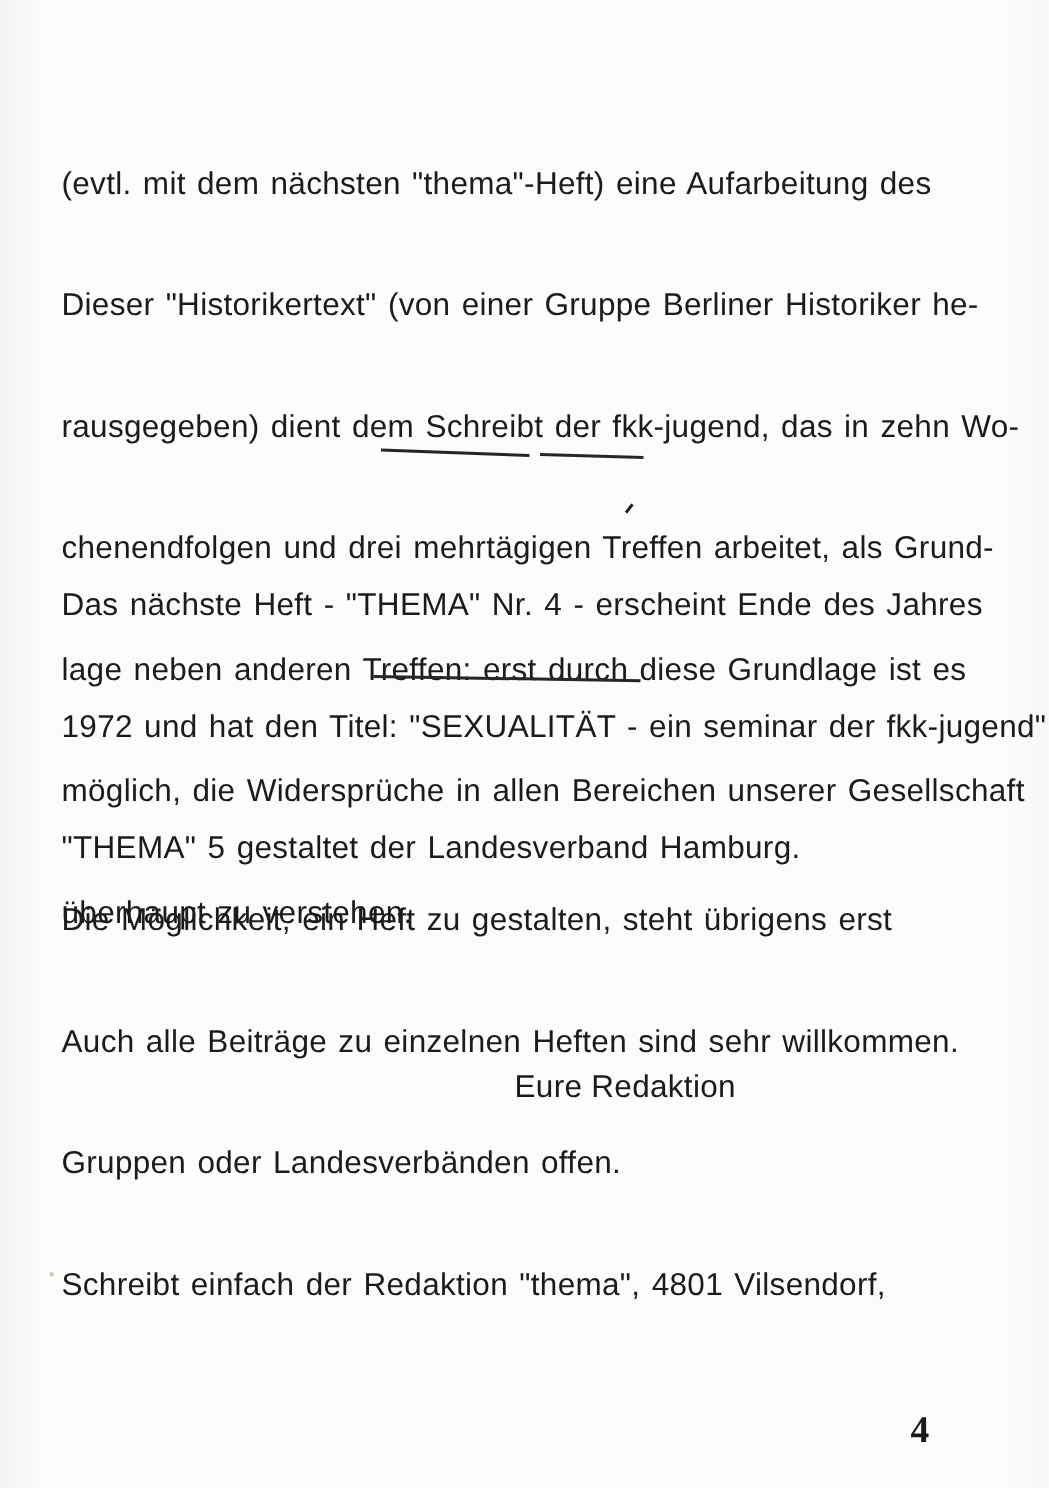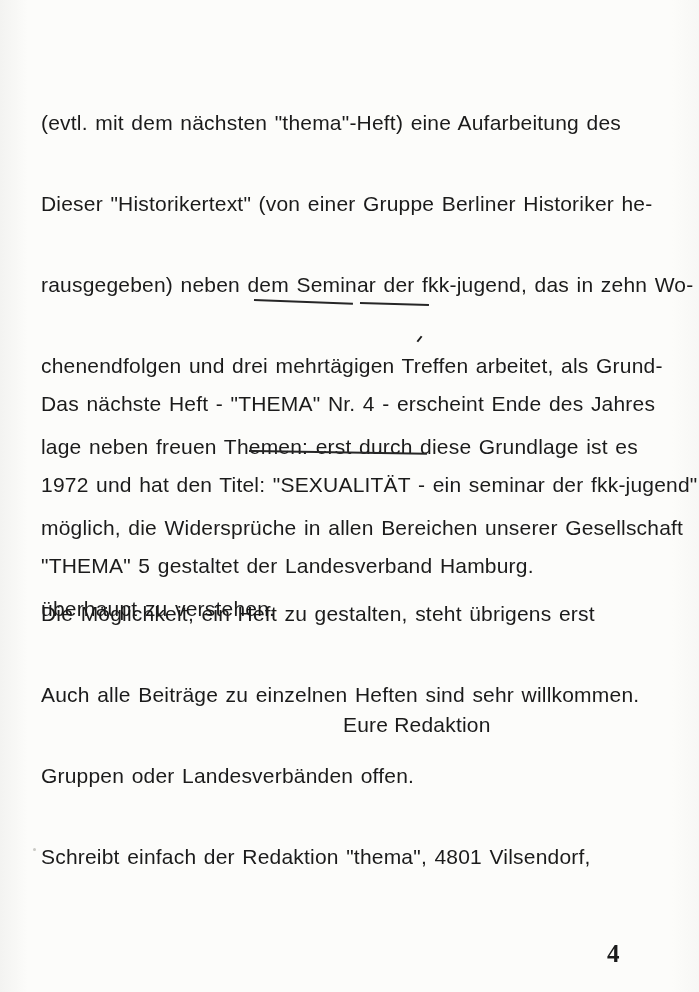--- a/index.html
+++ b/index.html
@@ -76,23 +76,23 @@
   }
 </style>
 </head>
 <body>
 
 <div class="page">
 
   <div class="para" id="para1">
     <div class="line">(evtl. mit dem nächsten "thema"-Heft) eine Aufarbeitung des</div>
     <div class="line">Dieser "Historikertext" (von einer Gruppe Berliner Historiker he-</div>
-    <div class="line">rausgegeben) neben dem Seminar der fkk-jugend, das in zehn Wo-</div>
+    <div class="line">rausgegeben) dient dem Schreibt der fkk-jugend, das in zehn Wo-</div>
     <div class="line">chenendfolgen und drei mehrtägigen Treffen arbeitet, als Grund-</div>
-    <div class="line">lage neben freuen Themen: erst durch diese Grundlage ist es</div>
+    <div class="line">lage neben anderen Treffen: erst durch diese Grundlage ist es</div>
     <div class="line">möglich, die Widersprüche in allen Bereichen unserer Gesellschaft</div>
     <div class="line">überhaupt zu verstehen.</div>
   </div>
 
   <div class="rule" id="divider1a"></div>
   <div class="rule" id="divider1b"></div>
 
   <div class="para" id="para2">
     <div class="line">Das nächste Heft - "THEMA" Nr. 4 - erscheint Ende des Jahres</div>
     <div class="line">1972 und hat den Titel: "SEXUALITÄT - ein seminar der fkk-jugend".</div>

